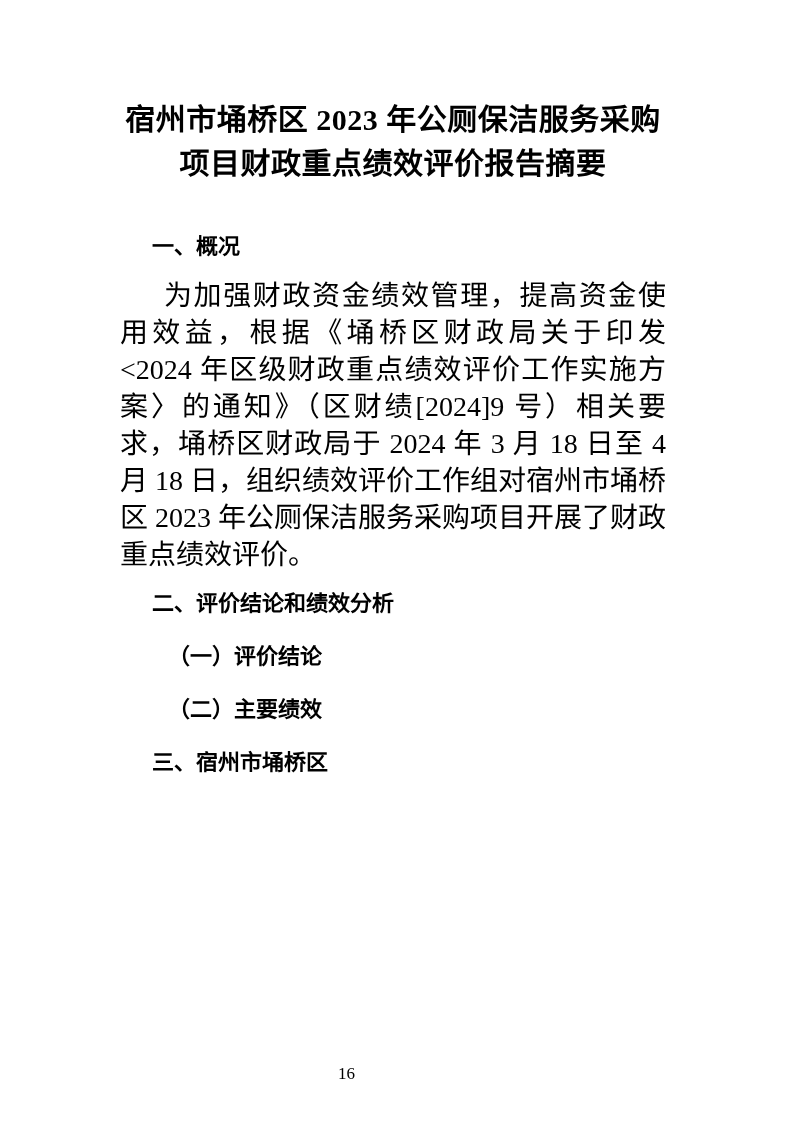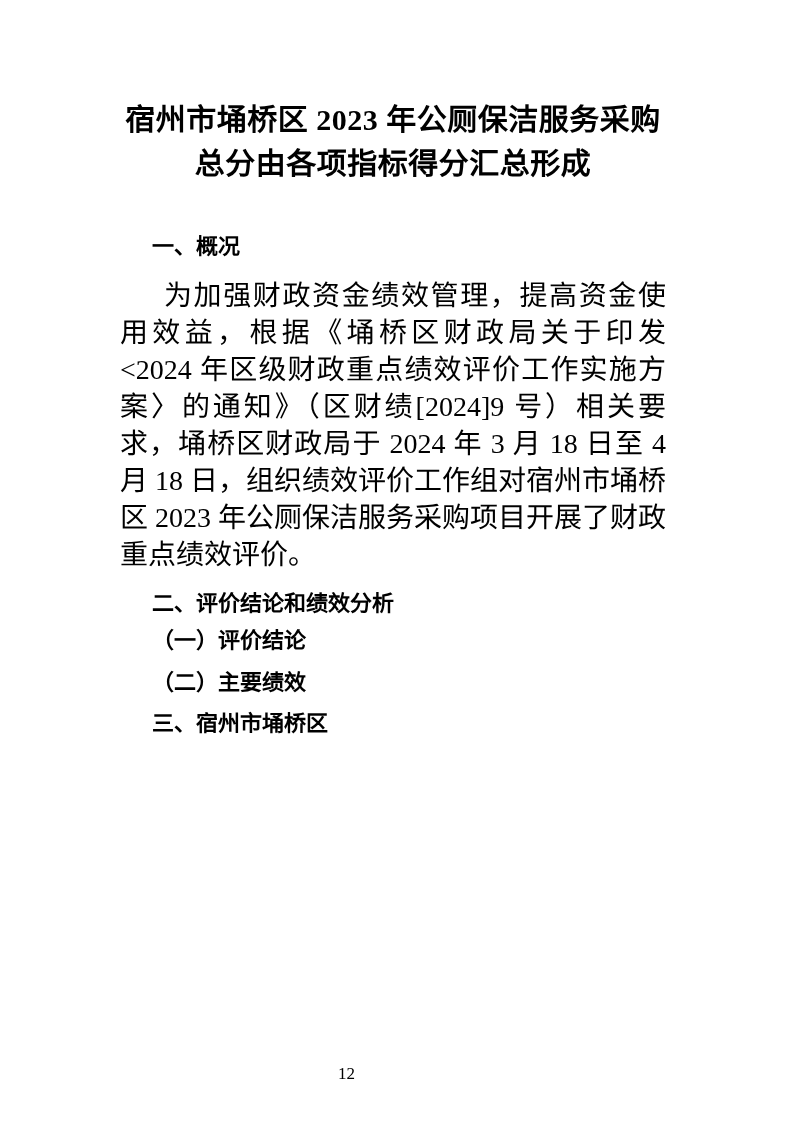--- a/index.html
+++ b/index.html
@@ -39,21 +39,21 @@
     line-height: 37px;
     text-indent: 44px;
   }
   .h-section.first {
     margin-top: 42px;
   }
   .h-section.spaced {
     margin-top: 4px;
   }
   .h-sub {
-    margin: 0;
+    margin: 16px;
     font-family: "Liberation Serif", serif;
     font-weight: 700;
     font-size: 22px;
     line-height: 37px;
     text-indent: 44px;
   }
   .h-sub.spaced {
     margin-top: 5px;
   }
   .para {
@@ -75,33 +75,33 @@
   }
 </style>
 </head>
 <body>
 
 <div class="page">
   <div class="content">
 
     <div class="doc-title">
       <div>宿州市埇桥区 2023 年公厕保洁服务采购</div>
-      <div>总分由各项指标得分汇总形成</div>
+      <div>项目财政重点绩效评价报告摘要</div>
     </div>
 
     <div class="h-section first">一、概况</div>
 
     <p class="para">为加强财政资金绩效管理，提高资金使用效益，根据《埇桥区财政局关于印发&lt;2024 年区级财政重点绩效评价工作实施方案〉的通知》（区财绩[2024]9 号）相关要求，埇桥区财政局于 2024 年 3 月 18 日至 4 月 18 日，组织绩效评价工作组对宿州市埇桥区 2023 年公厕保洁服务采购项目开展了财政重点绩效评价。</p>
 
     <div class="h-section spaced">二、评价结论和绩效分析</div>
 
     <div class="h-sub">（一）评价结论</div>
 
 
     <div class="h-sub spaced">（二）主要绩效</div>
 
 
     <div class="h-section spaced">三、宿州市埇桥区</div>
 
   </div>
 
-  <div class="page-num">12</div>
+  <div class="page-num">16</div>
 </div>
 
 </body></html>

